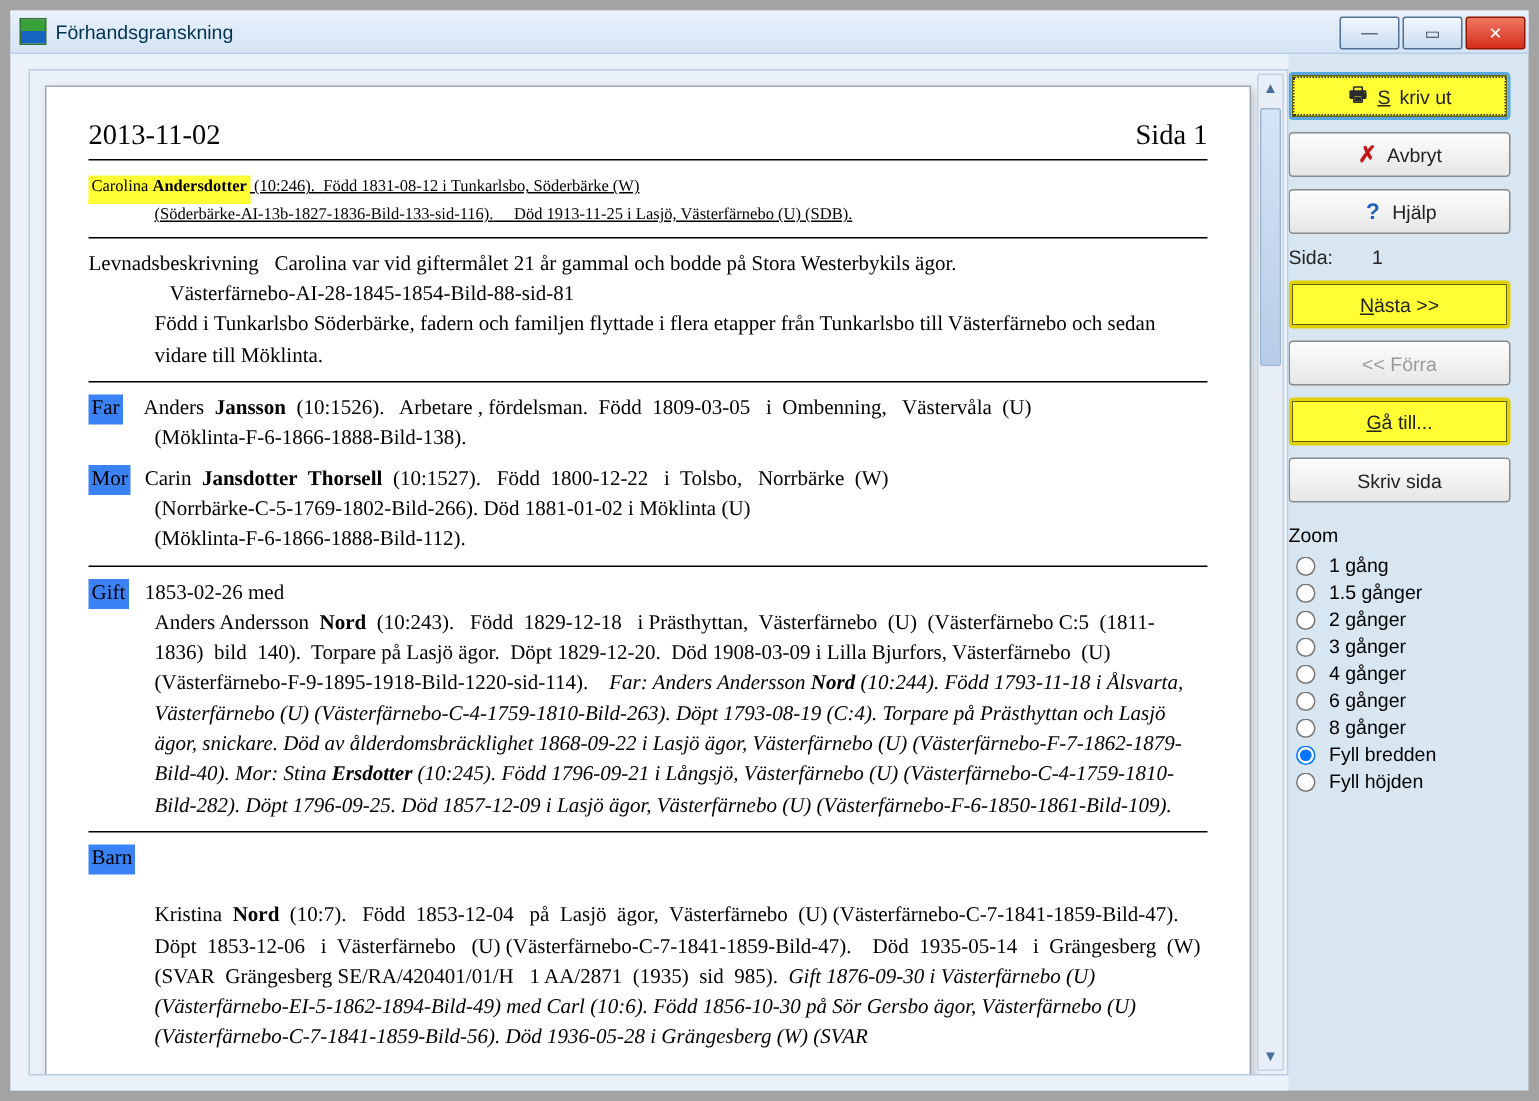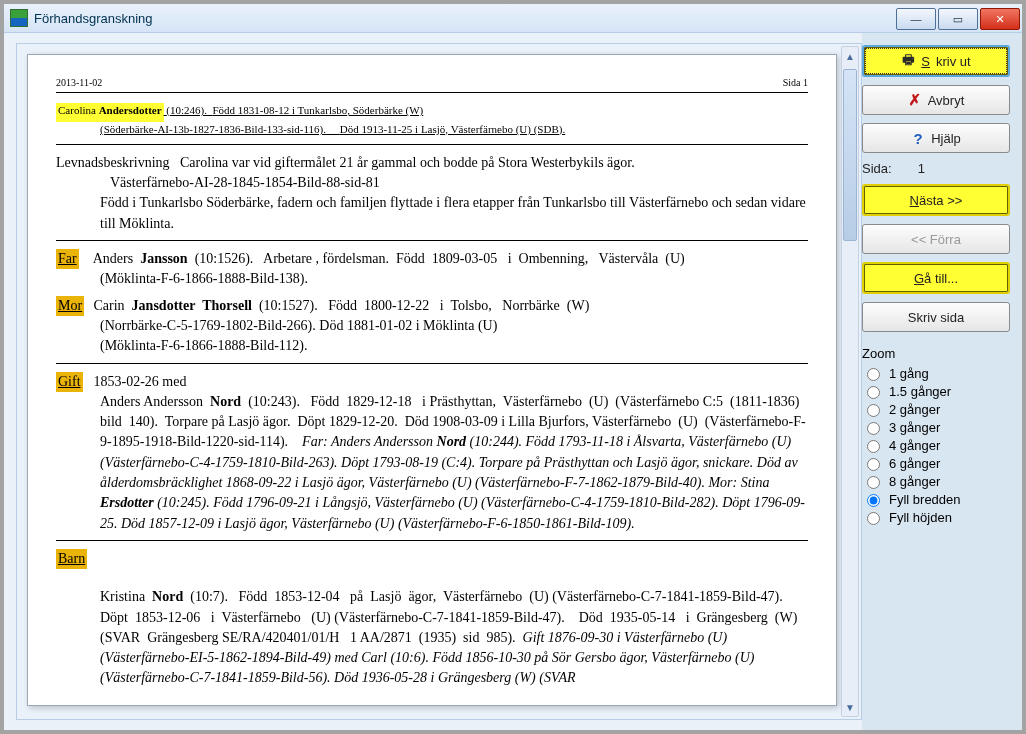--- a/index.html
+++ b/index.html
@@ -1,35 +1,35 @@
 <!DOCTYPE html>
 <html><head>
 <meta charset="utf-8">
 <style>
   html,body{margin:0;padding:0;font-family:"Segoe UI",Tahoma,sans-serif;font-size:13px;background:#d8e6f2;}
-  .window{width:1026px;height:734px;display:flex;flex-direction:column;box-sizing:border-box;border:4px solid #a3a3a3;}
+  .window{width:1026px;height:734px;display:flex;flex-direction:column;box-sizing:border-box;border:7px solid #a3a3a3;}
   .titlebar{height:28px;background:linear-gradient(#e9f1fb,#d5e4f6);display:flex;align-items:center;padding-left:6px;border-bottom:1px solid #b7cde6;}
   .titlebar .app-icon{width:16px;height:16px;background:linear-gradient(#3aa03a 50%,#1565c0 50%);border:1px solid #2f6f2f;margin-right:6px;}
   .titlebar .title{flex:1;color:#00314f;font-size:13px;}
   .winbtns{display:flex;}
   .winbtn{width:38px;height:20px;margin:2px 2px 0 0;border:1px solid #4f6f94;border-radius:2px;display:flex;align-items:center;justify-content:center;font-size:11px;background:linear-gradient(#f3f7fd,#c9dbef);color:#2d3d4f;}
   .winbtn.close{background:linear-gradient(#f07662,#d42f1a);color:#fff;border-color:#8f1600;}
   .body{flex:1;display:flex;min-height:0;}
   .preview-outer{flex:1;background:#eaf1f9;padding:10px 0 10px 12px;box-sizing:border-box;min-width:0;display:flex;}
   .scrollwrap{flex:1;overflow:hidden;position:relative;border:1px solid #b7cde6;background:#eaf1f9;}
   .page{position:absolute;left:10px;top:10px;right:24px;background:#fff;border:1px solid #9aa7b5;box-shadow:2px 2px 6px rgba(0,0,0,.2);padding:22px 28px 10px 28px;font-family:"Times New Roman",serif;color:#000;}
   .scrollbar{position:absolute;right:2px;top:2px;bottom:2px;width:16px;background:#e7eef7;border:1px solid #c3d1e2;border-radius:2px;}
   .scrollbar .thumb{position:absolute;left:1px;right:1px;top:22px;height:170px;background:linear-gradient(#d5e4f6,#b7cde6);border:1px solid #9bb4d1;border-radius:2px;}
   .scrollbar .arrow{position:absolute;left:0;right:0;height:18px;display:flex;align-items:center;justify-content:center;color:#4a6e9b;font-size:10px;}
   .scrollbar .arrow.up{top:0;}
   .scrollbar .arrow.down{bottom:0;}
   .hr{border:0;border-top:1px solid #000;margin:4px 0 10px 0;}
-  .page-header{display:flex;justify-content:space-between;font-size:10px;margin-bottom:2px;}
+  .page-header{display:flex;justify-content:space-between;font-size:19px;margin-bottom:2px;}
   .hl{background:#ffff33;padding:0 2px;}
-  .hlblock{background:#eab308;display:inline-block;padding:0 2px;text-decoration:underline;}
+  .hlblock{background:#3b82f6;display:inline-block;padding:0 2px;}
   .hl-strike{background:#ffff33;border-bottom:3px solid #ffff33;display:inline-block;padding:0 2px;}
   .entry{margin:0 0 6px 0;font-size:14px;line-height:1.45;}
   .entry .label{display:inline-block;min-width:34px;vertical-align:top;}
   .entry .content{display:block;margin-left:44px;}
   .main-name{font-size:11px;text-decoration:underline;}
   .italic{font-style:italic;}
   .divider{border-top:1px solid #000;margin:6px 0 8px 0;}
   .sidepanel{width:160px;padding:12px 12px 12px 0;box-sizing:border-box;display:flex;flex-direction:column;gap:8px;}
   .btn{height:28px;border:1px solid #8a8a8a;border-radius:3px;background:linear-gradient(#fdfdfd,#e6e6e6);display:flex;align-items:center;justify-content:center;gap:6px;font-size:13px;color:#222;cursor:pointer;}
   .btn.hl{background:#ffff33;border:2px solid #e0d000;box-shadow:0 0 0 1px #665f00 inset;}

